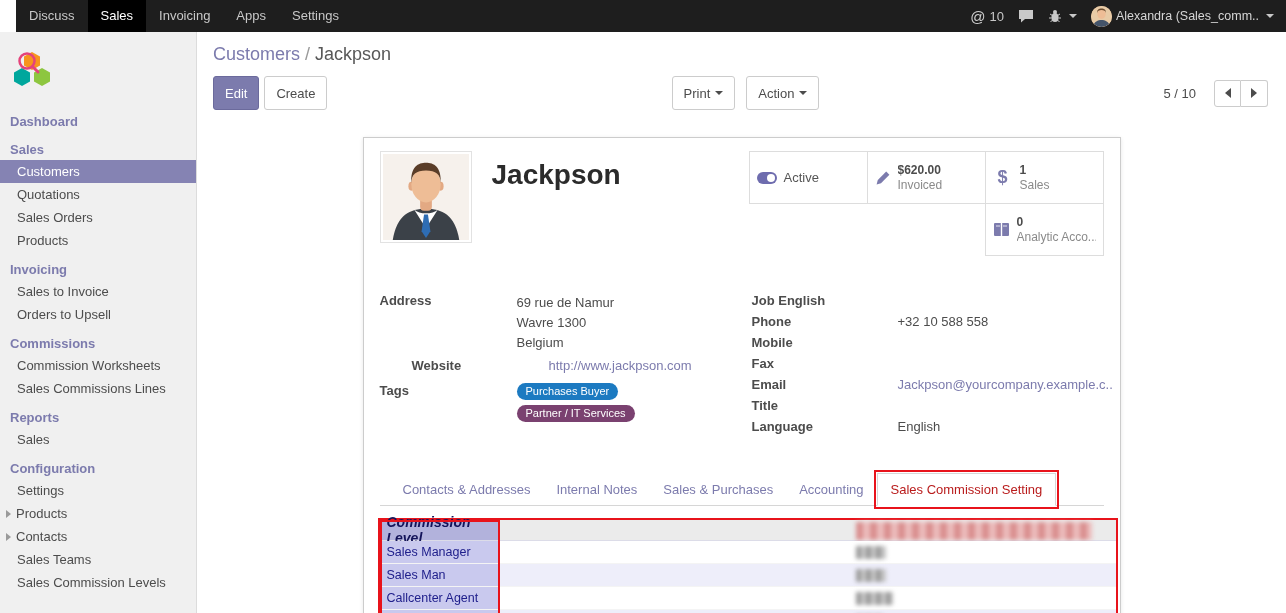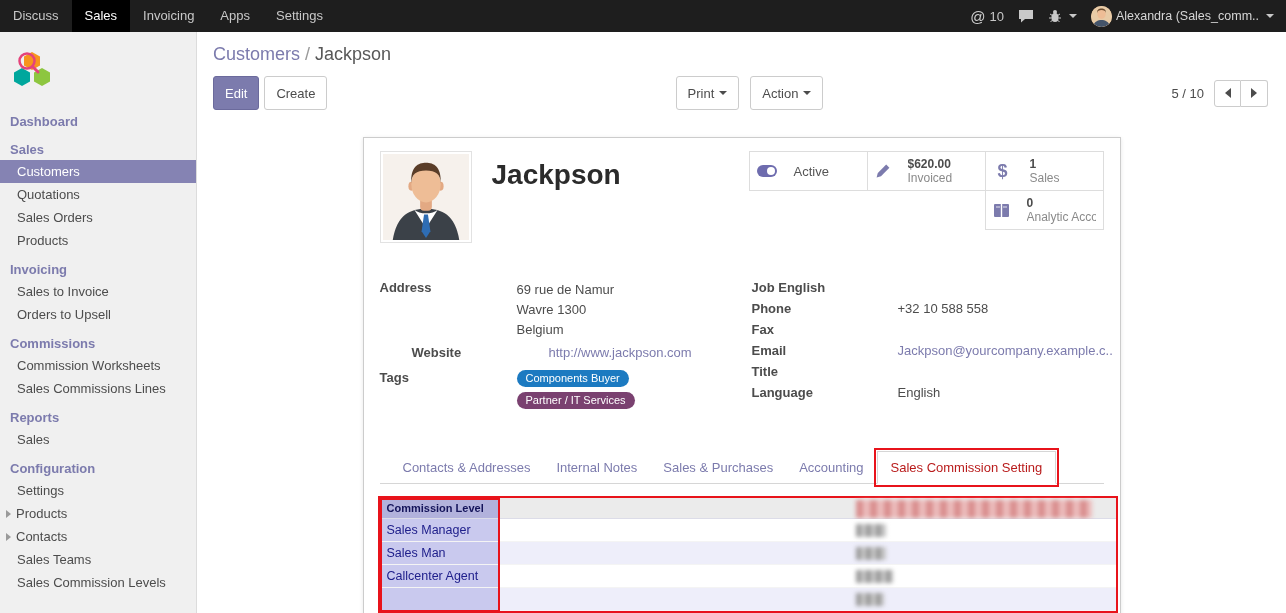--- a/index.html
+++ b/index.html
@@ -1,20 +1,20 @@
 <!DOCTYPE html>
 <html><head>
 <meta charset="utf-8">
 <style>
   * { margin:0; padding:0; box-sizing:border-box; }
   body { font-family:"Liberation Sans", sans-serif; font-size:13px; color:#4c4c4c; background:#fff; }
   .app { position:relative; width:1286px; height:613px; overflow:hidden; background:#fff; }
 
   
-  .topbar { position:absolute; top:0; left:0; right:0; height:32px; background:#1e1e1e;
+  .topbar { position:absolute; top:0; left:16px; right:0; height:32px; background:#1e1e1e;
             display:flex; align-items:stretch; color:#c8c8c8; z-index:50; }
   .tb-menu { padding:0 13px; line-height:32px; cursor:pointer; font-size:13px; }
   .tb-menu.active { background:#000; color:#fff; }
   .tb-right { margin-left:auto; display:flex; align-items:center; gap:14px; padding-right:12px; }
   .tb-item { display:flex; align-items:center; gap:4px; cursor:pointer; }
   .at-glyph { font-size:15px; color:#cfcfcf; }
   .caret-down { width:0; height:0; border-left:4px solid transparent; border-right:4px solid transparent; border-top:4px solid #c8c8c8; display:inline-block; margin-left:3px; }
   .tb-avatar { width:21px; height:21px; border-radius:50%; overflow:hidden; background:#d8b08a; display:inline-block; }
   .tb-user-name { font-size:12.5px; color:#d6d6d6; max-width:150px; white-space:nowrap; overflow:hidden; }
 
@@ -37,39 +37,39 @@
   .breadcrumb { font-size:18px; margin:2px 0 11px; }
   .bc-link { color:#7c7bad; cursor:pointer; }
   .bc-sep { color:#999; margin:0 5px; }
   .bc-current { color:#585858; }
   .cp-row { display:flex; align-items:center; }
   .btn { display:inline-flex; align-items:center; gap:5px; padding:16px 11px; border:1px solid #ccc; border-radius:3px;
          background:#fff; font-size:13px; color:#4c4c4c; cursor:pointer; height:27px; }
   .btn.primary { background:#7c7bad; border-color:#6b6a9c; color:#fff; }
   .btn + .btn { margin-left:5px; }
   .cp-center { margin:0 auto; display:flex; gap:6px; }
-  .cp-right { display:flex; align-items:center; gap:10px; }
+  .cp-right { display:flex; align-items:center; gap:18px; }
   .pager-text { font-size:13px; color:#4c4c4c; }
   .pager-btns { display:flex; }
   .pager-btn { width:27px; height:27px; border:1px solid #ccc; background:#fff; display:flex; align-items:center; justify-content:center; cursor:pointer; }
   .pager-btn.prev { border-radius:3px 0 0 3px; }
   .pager-btn.next { border-radius:0 3px 3px 0; border-left:none; }
   .tri-left { width:0; height:0; border-top:5px solid transparent; border-bottom:5px solid transparent; border-right:6px solid #4c4c4c; }
   .tri-right { width:0; height:0; border-top:5px solid transparent; border-bottom:5px solid transparent; border-left:6px solid #4c4c4c; }
   .caret-dark { width:0; height:0; border-left:4px solid transparent; border-right:4px solid transparent; border-top:4px solid #4c4c4c; display:inline-block; }
 
   
   .sheet { width:758px; margin:27px auto 0; background:#fff; border:1px solid #ccc; box-shadow:0 1px 4px rgba(0,0,0,.10);
            min-height:486px; padding:13px 16px 14px; position:relative; }
   .sheet-head { display:flex; }
   .avatar-frame { width:92px; height:92px; border:1px solid #e2e2e2; padding:2px; background:#fff; flex:0 0 auto; }
   .form-title { font-size:28px; font-weight:600; color:#2b2b2b; margin:8px 0 0 20px; }
   .stats { margin-left:auto; display:flex; flex-direction:column; align-items:flex-end; }
   .stat-row { display:flex; }
-  .stat-btn { width:119px; height:40px; border:1px solid #ddd; background:#fff; display:flex; align-items:center; gap:17px;
+  .stat-btn { width:119px; height:53px; border:1px solid #ddd; background:#fff; display:flex; align-items:center; gap:7px;
               padding:0 7px; cursor:pointer; margin-left:-1px; }
   .stat-row2 .stat-btn { margin-top:-1px; }
   .stat-txt { font-size:12px; line-height:1.2; overflow:hidden; white-space:nowrap; }
   .stat-val { font-weight:bold; color:#4c4c4c; }
   .stat-lbl { color:#8a8a8a; }
   .stat-single { font-size:13px; color:#555; }
   .dollar-icon { color:#7c7bad; font-weight:bold; font-size:18px; width:20px; text-align:center; }
 
   
   .fields { display:flex; margin-top:37px; }
@@ -89,22 +89,22 @@
 
   
   .tabs { margin-top:33px; border-bottom:1px solid #d6d6d6; display:flex; align-items:flex-end; padding-left:10px; }
   .tab { padding:8px 13px; color:#7c7bad; cursor:pointer; font-size:13px; white-space:nowrap; }
   .tab.active { color:#b91c1c; background:#fff; border:1px solid #d6d6d6; border-bottom:1px solid #fff; margin-bottom:-1px;
                 outline:2px solid #e8131b; outline-offset:1px; }
 
   
   .table-wrap { margin:12px -14px 0 -2px; border:2px solid #e8131b; position:relative; }
   .thead { display:flex; height:21px; background:#ebebeb; border-bottom:1px solid #dcdce8; }
-  .thead-label { width:120px; background:#b2b2dc; color:#14145a; font-weight:bold; font-size:11px;
-                 display:flex; align-items:center; padding:0 7px; flex:0 0 auto; }
+  .thead-label { width:120px; background:#b2b2dc; color:#14145a; font-weight:bold; font-size:14px;
+                 display:flex; align-items:center; padding:0 7px; flex:0 0 auto;font-style:italic; }
   .thead-rest { flex:1; position:relative; }
   .trow { display:flex; height:23px; border-bottom:1px solid rgba(0,0,0,.045); }
   .trow:last-child { border-bottom:none; }
   .tcell-label { width:120px; flex:0 0 auto; background:#c9c9ee; color:#20208c; font-size:12.5px;
                  display:flex; align-items:center; padding:0 7px; cursor:pointer; }
   .tcell-rest { flex:1; position:relative; }
   .r-even .tcell-rest { background:#fff; }
   .r-odd .tcell-rest { background:#eeeefa; }
   .tcell-label.empty { background:#c9c9ee; }
   .blur { filter:blur(2px); border-radius:1px; }
@@ -347,34 +347,38 @@
               <div class="addr-line">Belgium</div>
             </span>
           </div>
           <div class="frow mb8" style="margin-top:5px;">
             <span class="flabel">Website</span>
             <span class="fvalue"><span class="link">http://www.jackpson.com</span></span>
           </div>
           <div class="frow" style="margin-top:6px;">
             <span class="flabel">Tags</span>
             <span class="fvalue">
-              <span class="tag tag1">Components Buyer</span><br>
+              <span class="tag tag1">Purchases Buyer</span><br>
               <span class="tag tag2">Partner / IT Services</span>
             </span>
           </div>
         </div>
 
         <div class="col-right">
           <div class="frow">
             <span class="flabel">Job English</span>
             <span class="fvalue"></span>
           </div>
           <div class="frow">
             <span class="flabel">Phone</span>
             <span class="fvalue">+32 10 588 558</span>
+          </div>
+          <div class="frow">
+            <span class="flabel">Mobile</span>
+            <span class="fvalue"></span>
           </div>
           <div class="frow">
             <span class="flabel">Fax</span>
             <span class="fvalue"></span>
           </div>
           <div class="frow">
             <span class="flabel">Email</span>
             <span class="fvalue"><span class="link">Jackpson@yourcompany.example.c..</span></span>
           </div>
           <div class="frow">

